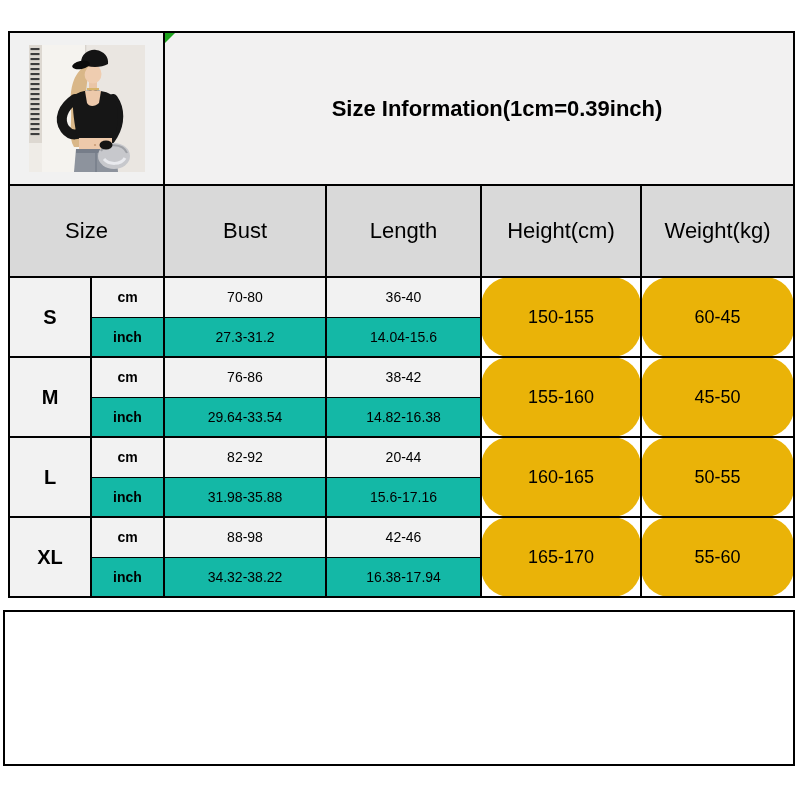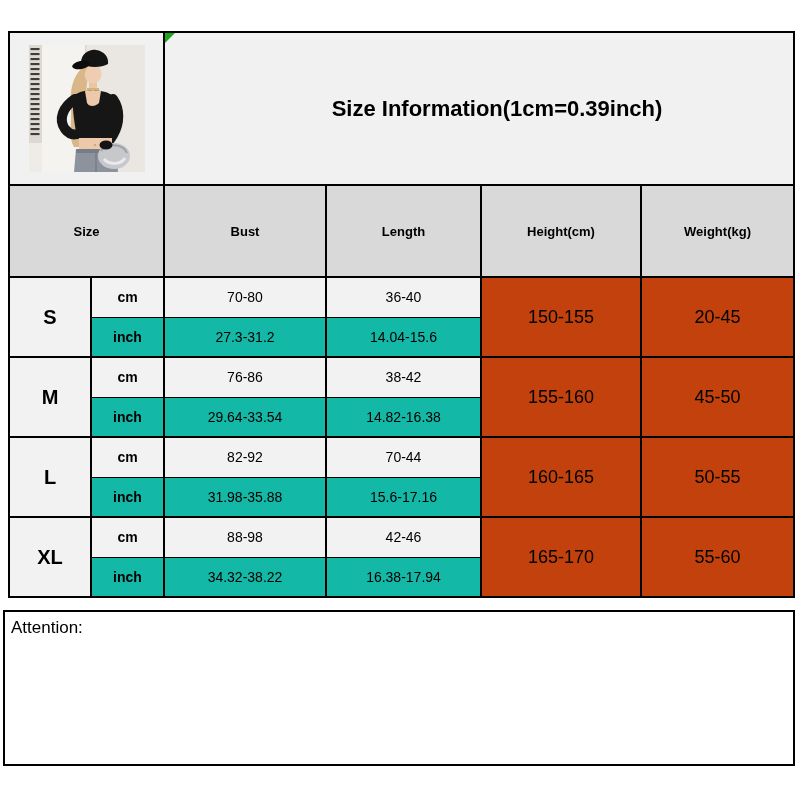--- a/index.html
+++ b/index.html
@@ -11,29 +11,29 @@
   table.size-table td, table.size-table th { border:2px solid #000; text-align:center; vertical-align:middle; padding:0; }
 
   .photo-row { height:153px; }
   .photo-cell { background:#f1f1f1; }
   .title-cell { background:#f2f1f1; position:relative; }
   .title-text { font-size:22px; font-weight:bold; letter-spacing:0px;margin-left:36px; }
   .corner-flag { position:absolute; left:0; top:0; width:0; height:0;
                  border-top:10px solid #1ea31e; border-right:10px solid transparent; }
 
   .head-row { height:92px; }
-  .head-row th { background:#d9d9d9; font-size:13px; font-weight:bold; }
+  .head-row th { background:#d9d9d9; font-size:22px; font-weight:normal; }
 
   .data-row { height:40px; }
   .size-cell { background:#d9d9d9; font-size:20px; font-weight:bold; }
   .unit-cell { font-size:14px; font-weight:bold; }
   .val-cell  { font-size:14px; font-weight:normal; }
   .row-cm td { background:#f2f2f2; }
   .row-inch td { background:#14b8a6; }
-  td.merged { background:#c2410c; font-size:18px; }
+  td.merged { background:#eab308; font-size:18px;border-radius:29px; }
   
   tr.row-cm td.thin-b { border-bottom-width:1px; }
   tr.row-inch td.thin-t { border-top-width:1px; }
 
   
   .attention-box { position:absolute; left:3px; top:610px; width:792px; height:156px;
                    border:2px solid #000; background:#fff; padding:3px 6px 0 6px;
                    font-size:17px; line-height:25px; font-weight:normal; }
   .attention-box div { text-align:left; }
 
@@ -130,21 +130,21 @@
       <th>Height(cm)</th>
       <th>Weight(kg)</th>
     </tr>
 
     <tr class="data-row row-cm">
       <td class="size-cell" rowspan="2">S</td>
       <td class="unit-cell thin-b">cm</td>
       <td class="val-cell thin-b">70-80</td>
       <td class="val-cell thin-b">36-40</td>
       <td class="merged" rowspan="2">150-155</td>
-      <td class="merged" rowspan="2">20-45</td>
+      <td class="merged" rowspan="2">60-45</td>
     </tr>
     <tr class="data-row row-inch">
       <td class="unit-cell thin-t">inch</td>
       <td class="val-cell thin-t">27.3-31.2</td>
       <td class="val-cell thin-t">14.04-15.6</td>
     </tr>
 
     <tr class="data-row row-cm">
       <td class="size-cell" rowspan="2">M</td>
       <td class="unit-cell thin-b">cm</td>
@@ -156,21 +156,21 @@
     <tr class="data-row row-inch">
       <td class="unit-cell thin-t">inch</td>
       <td class="val-cell thin-t">29.64-33.54</td>
       <td class="val-cell thin-t">14.82-16.38</td>
     </tr>
 
     <tr class="data-row row-cm">
       <td class="size-cell" rowspan="2">L</td>
       <td class="unit-cell thin-b">cm</td>
       <td class="val-cell thin-b">82-92</td>
-      <td class="val-cell thin-b">70-44</td>
+      <td class="val-cell thin-b">20-44</td>
       <td class="merged" rowspan="2">160-165</td>
       <td class="merged" rowspan="2">50-55</td>
     </tr>
     <tr class="data-row row-inch">
       <td class="unit-cell thin-t">inch</td>
       <td class="val-cell thin-t">31.98-35.88</td>
       <td class="val-cell thin-t">15.6-17.16</td>
     </tr>
 
     <tr class="data-row row-cm">
@@ -183,16 +183,15 @@
     </tr>
     <tr class="data-row row-inch">
       <td class="unit-cell thin-t">inch</td>
       <td class="val-cell thin-t">34.32-38.22</td>
       <td class="val-cell thin-t">16.38-17.94</td>
     </tr>
   </tbody>
     </table>
 
   <div class="attention-box">
-    <div>Attention:</div>
   </div>
 
 </div>
 
 </body></html>

